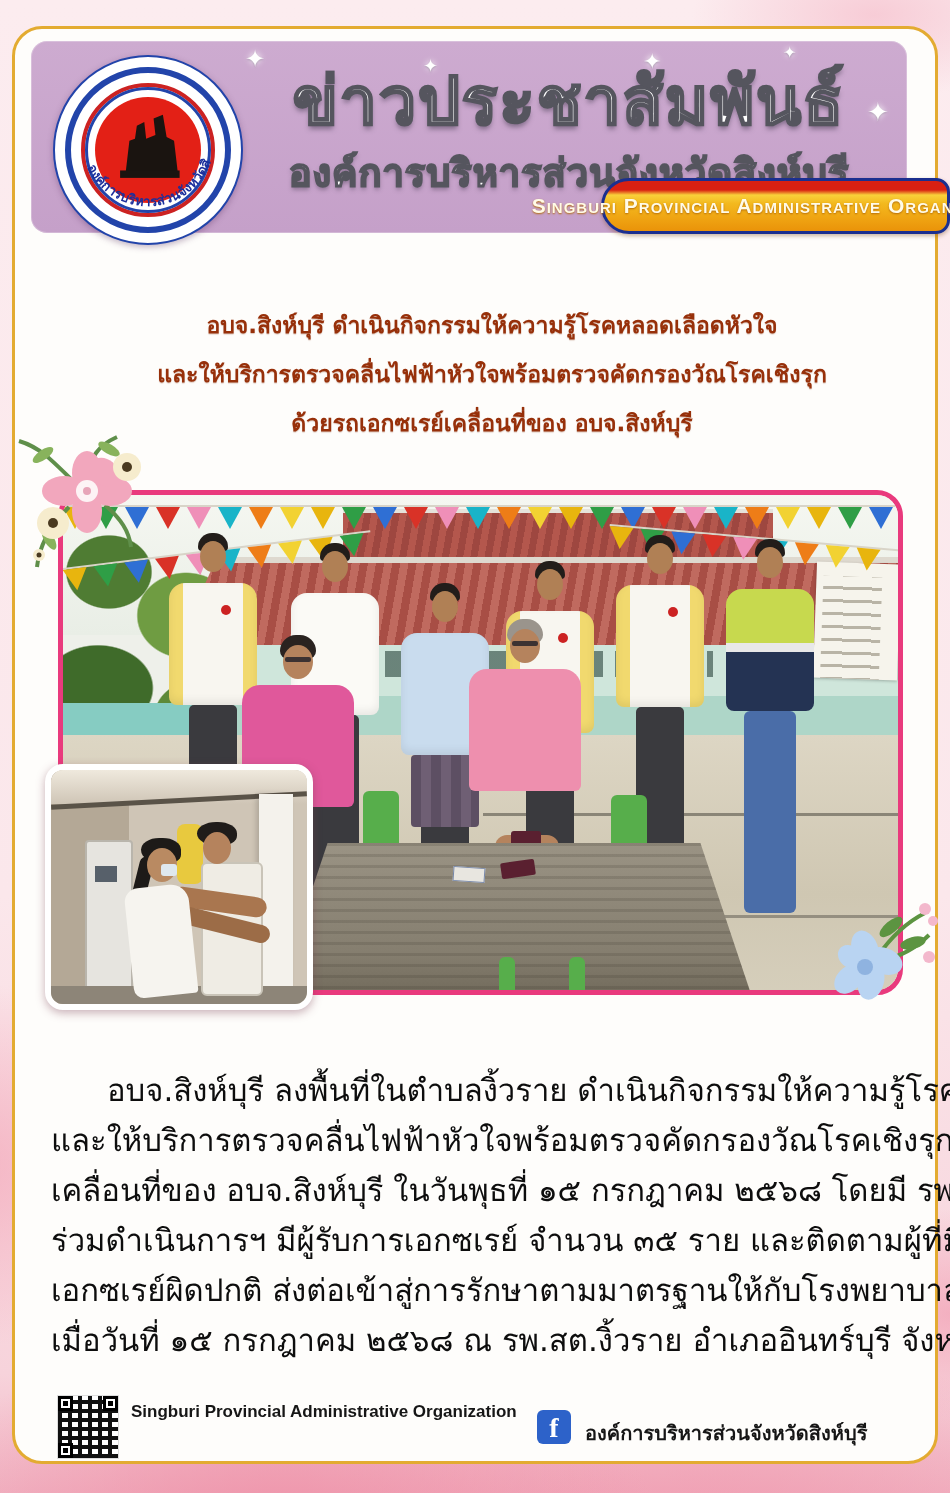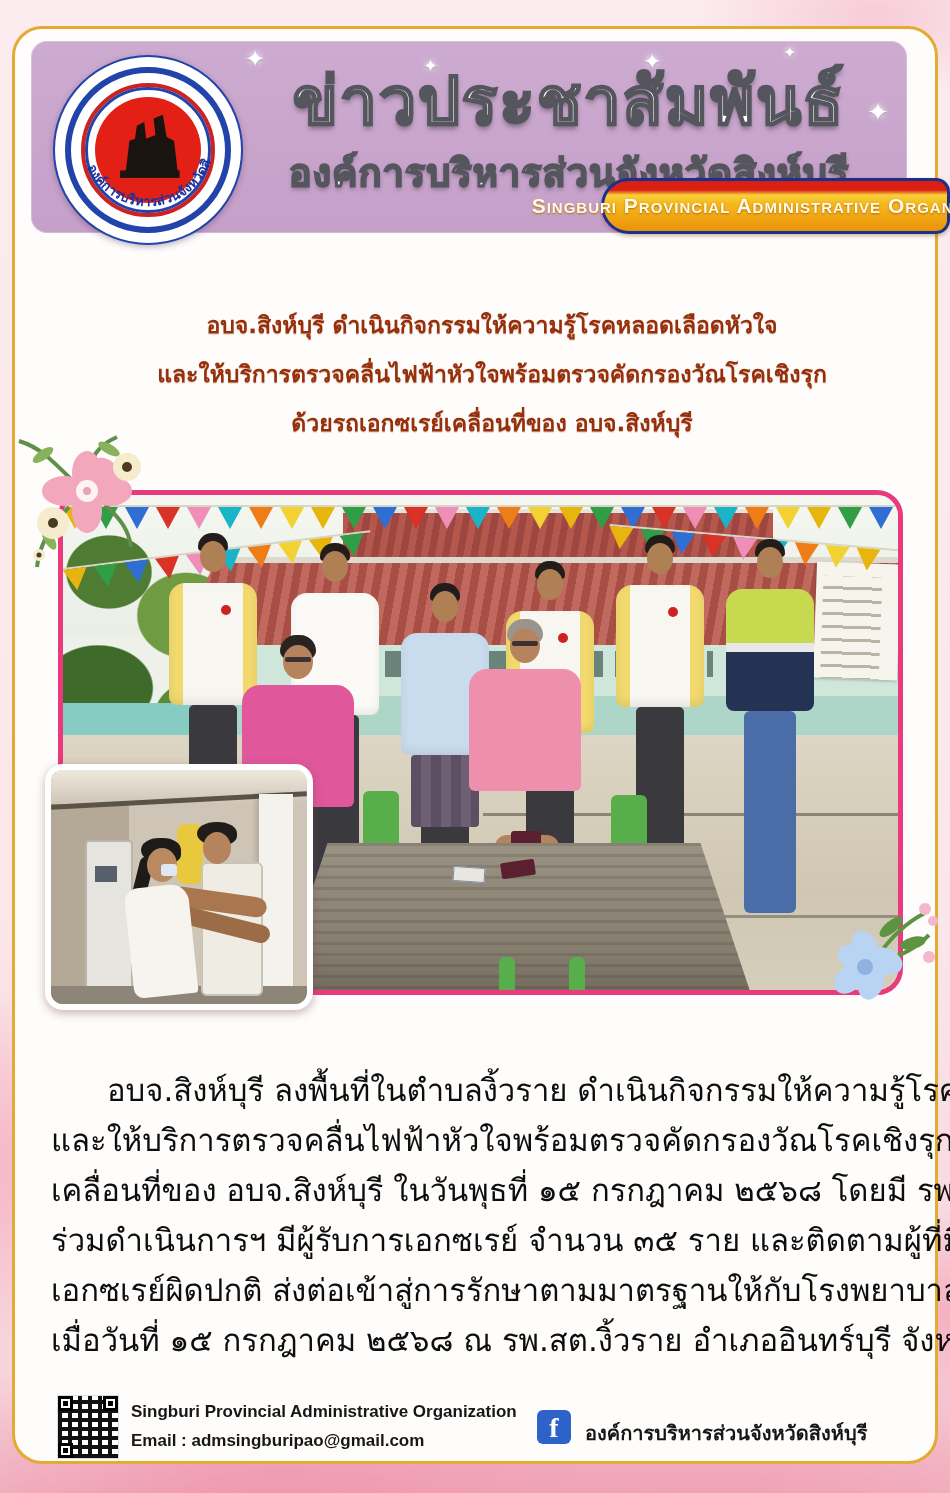--- a/index.html
+++ b/index.html
@@ -380,17 +380,16 @@
       <div>เอกซเรย์ผิดปกติ ส่งต่อเข้าสู่การรักษาตามมาตรฐานให้กับโรงพยาบาลแม่ข่าย</div>
       <div>เมื่อวันที่ ๑๕ กรกฎาคม ๒๕๖๘ ณ รพ.สต.งิ้วราย อำเภออินทร์บุรี จังหวัดสิงห์บุรี</div>
     </div>
 
   <div class="qr">
     <div class="f tl"></div>
     <div class="f tr"></div>
     <div class="f bl"></div>
   </div>
   <div class="ft-org">Singburi Provincial Administrative Organization</div>
-  <div class="ft-email">Email : admsingburipao@gmail.com</div>
   <div class="fb">f</div>
   <div class="ft-fbth">องค์การบริหารส่วนจังหวัดสิงห์บุรี</div>
 
 </div>
 
 </body></html>

